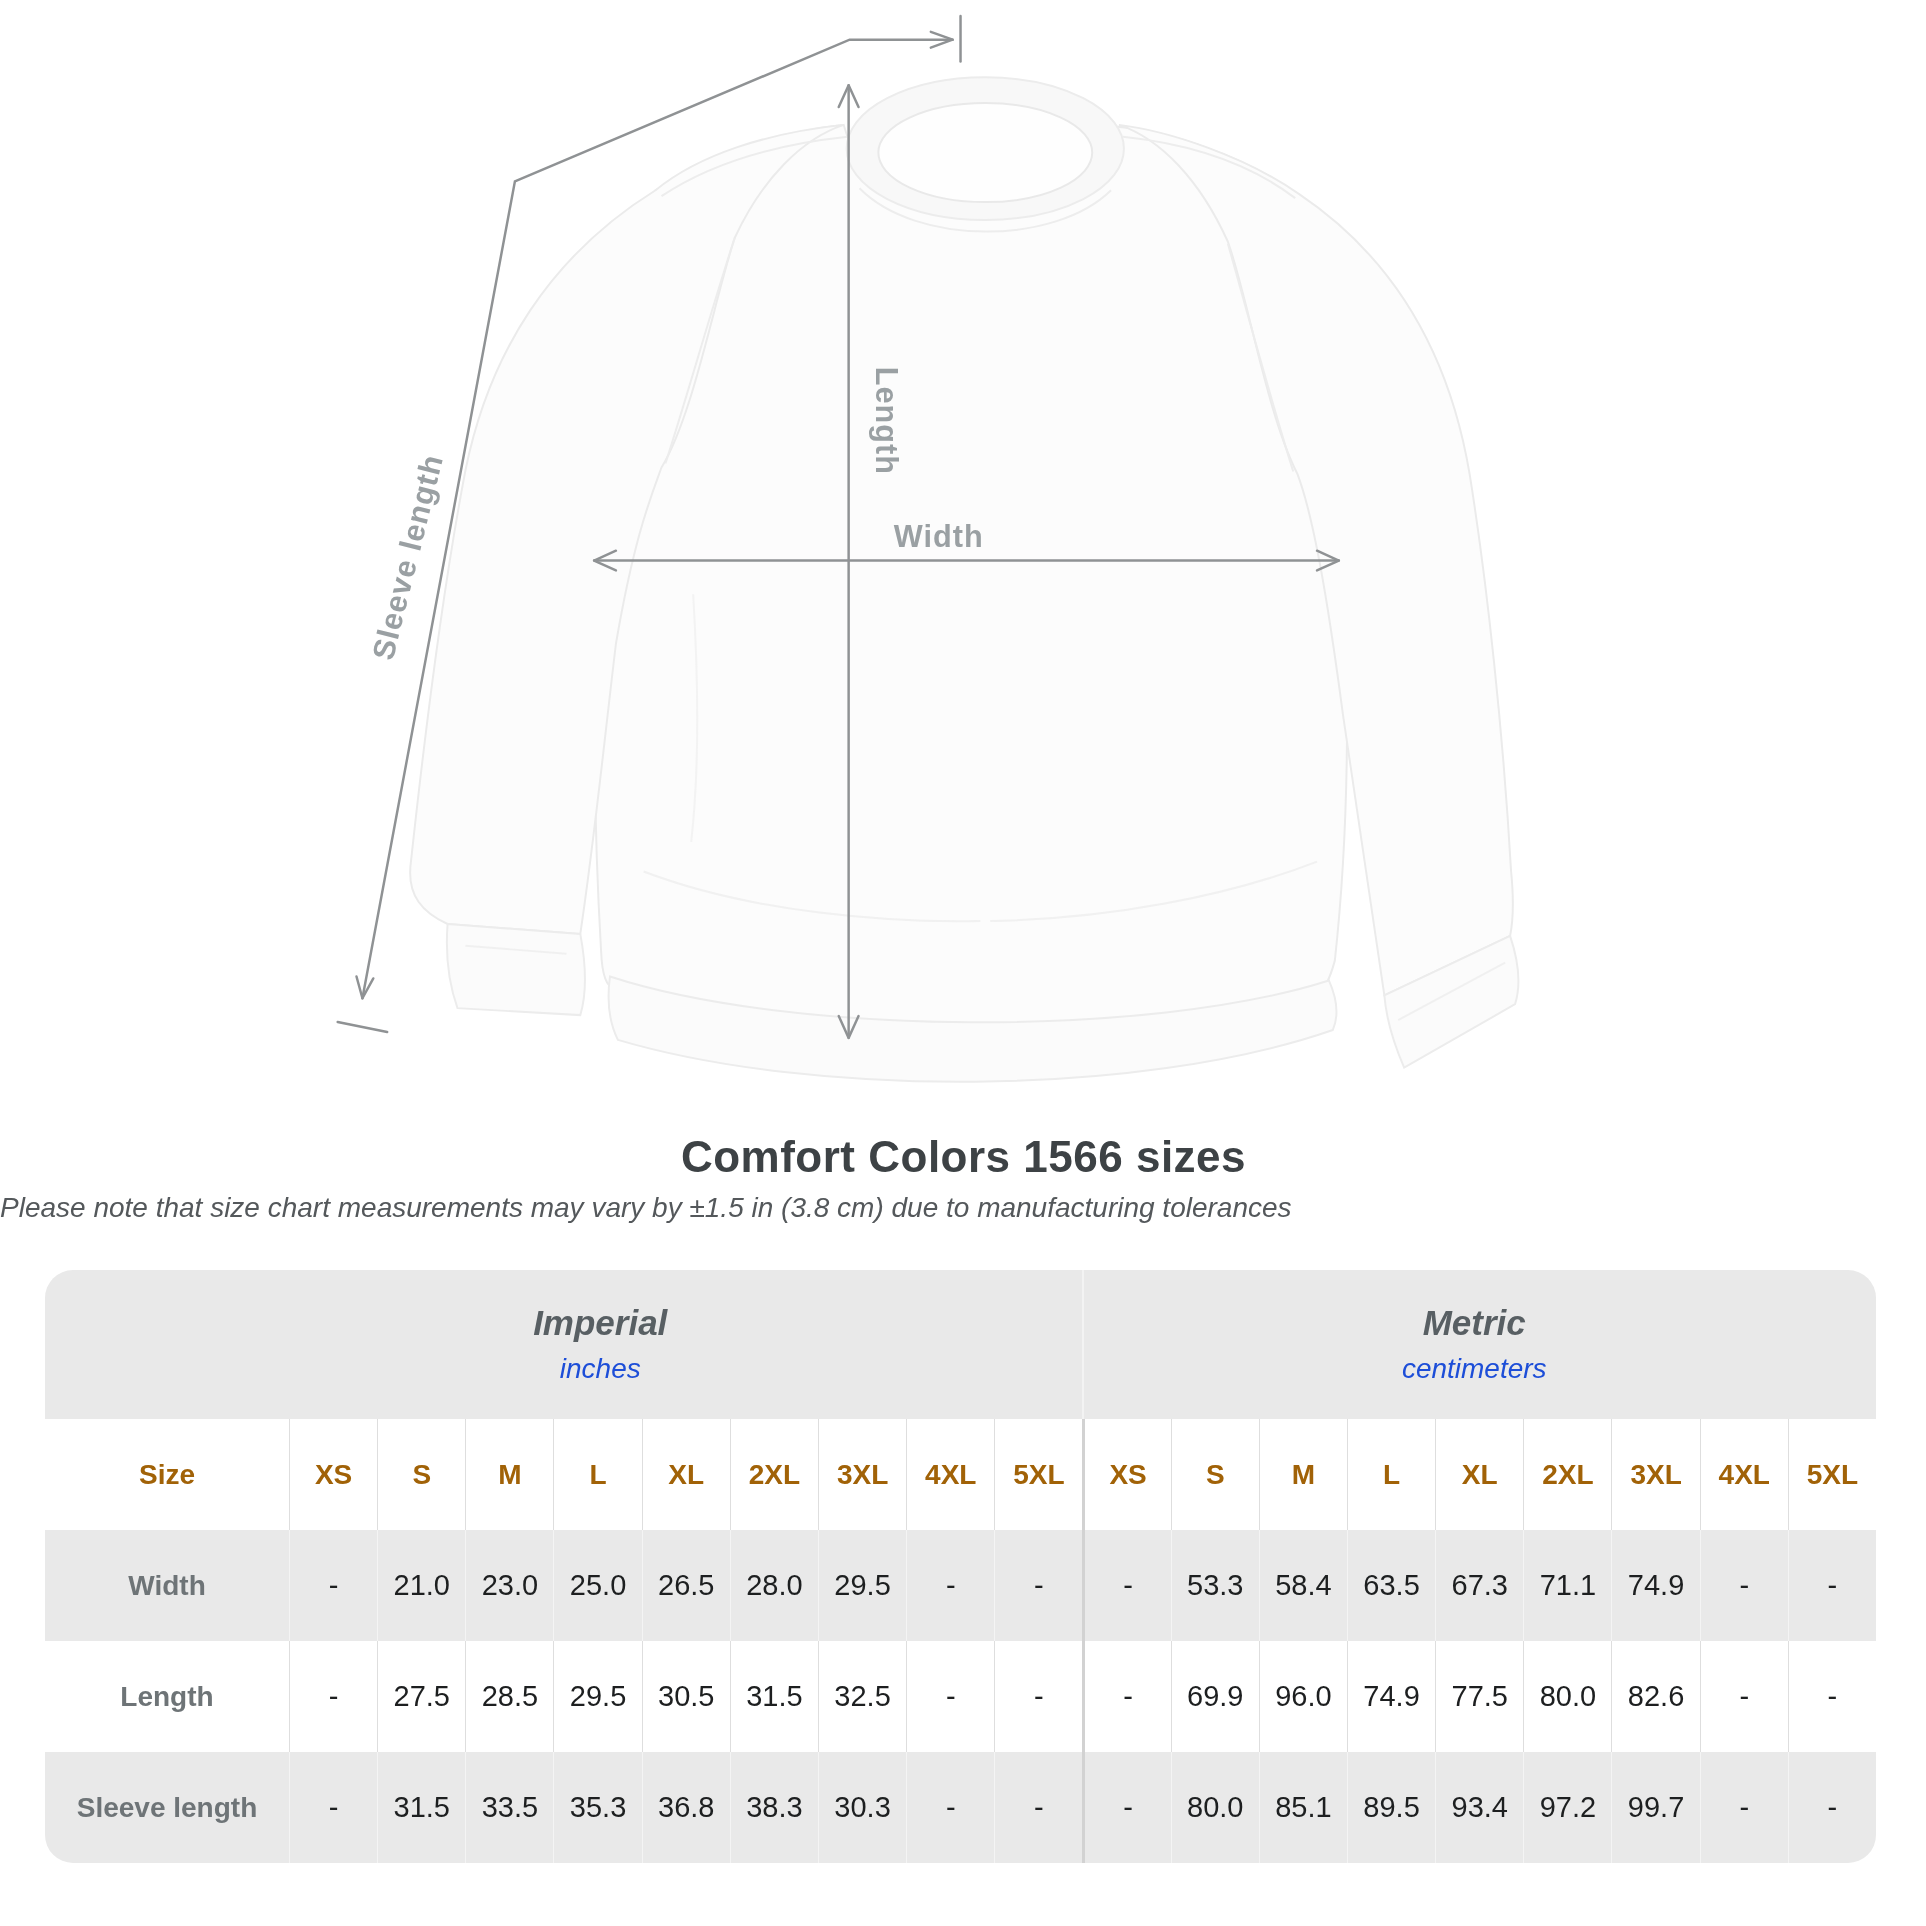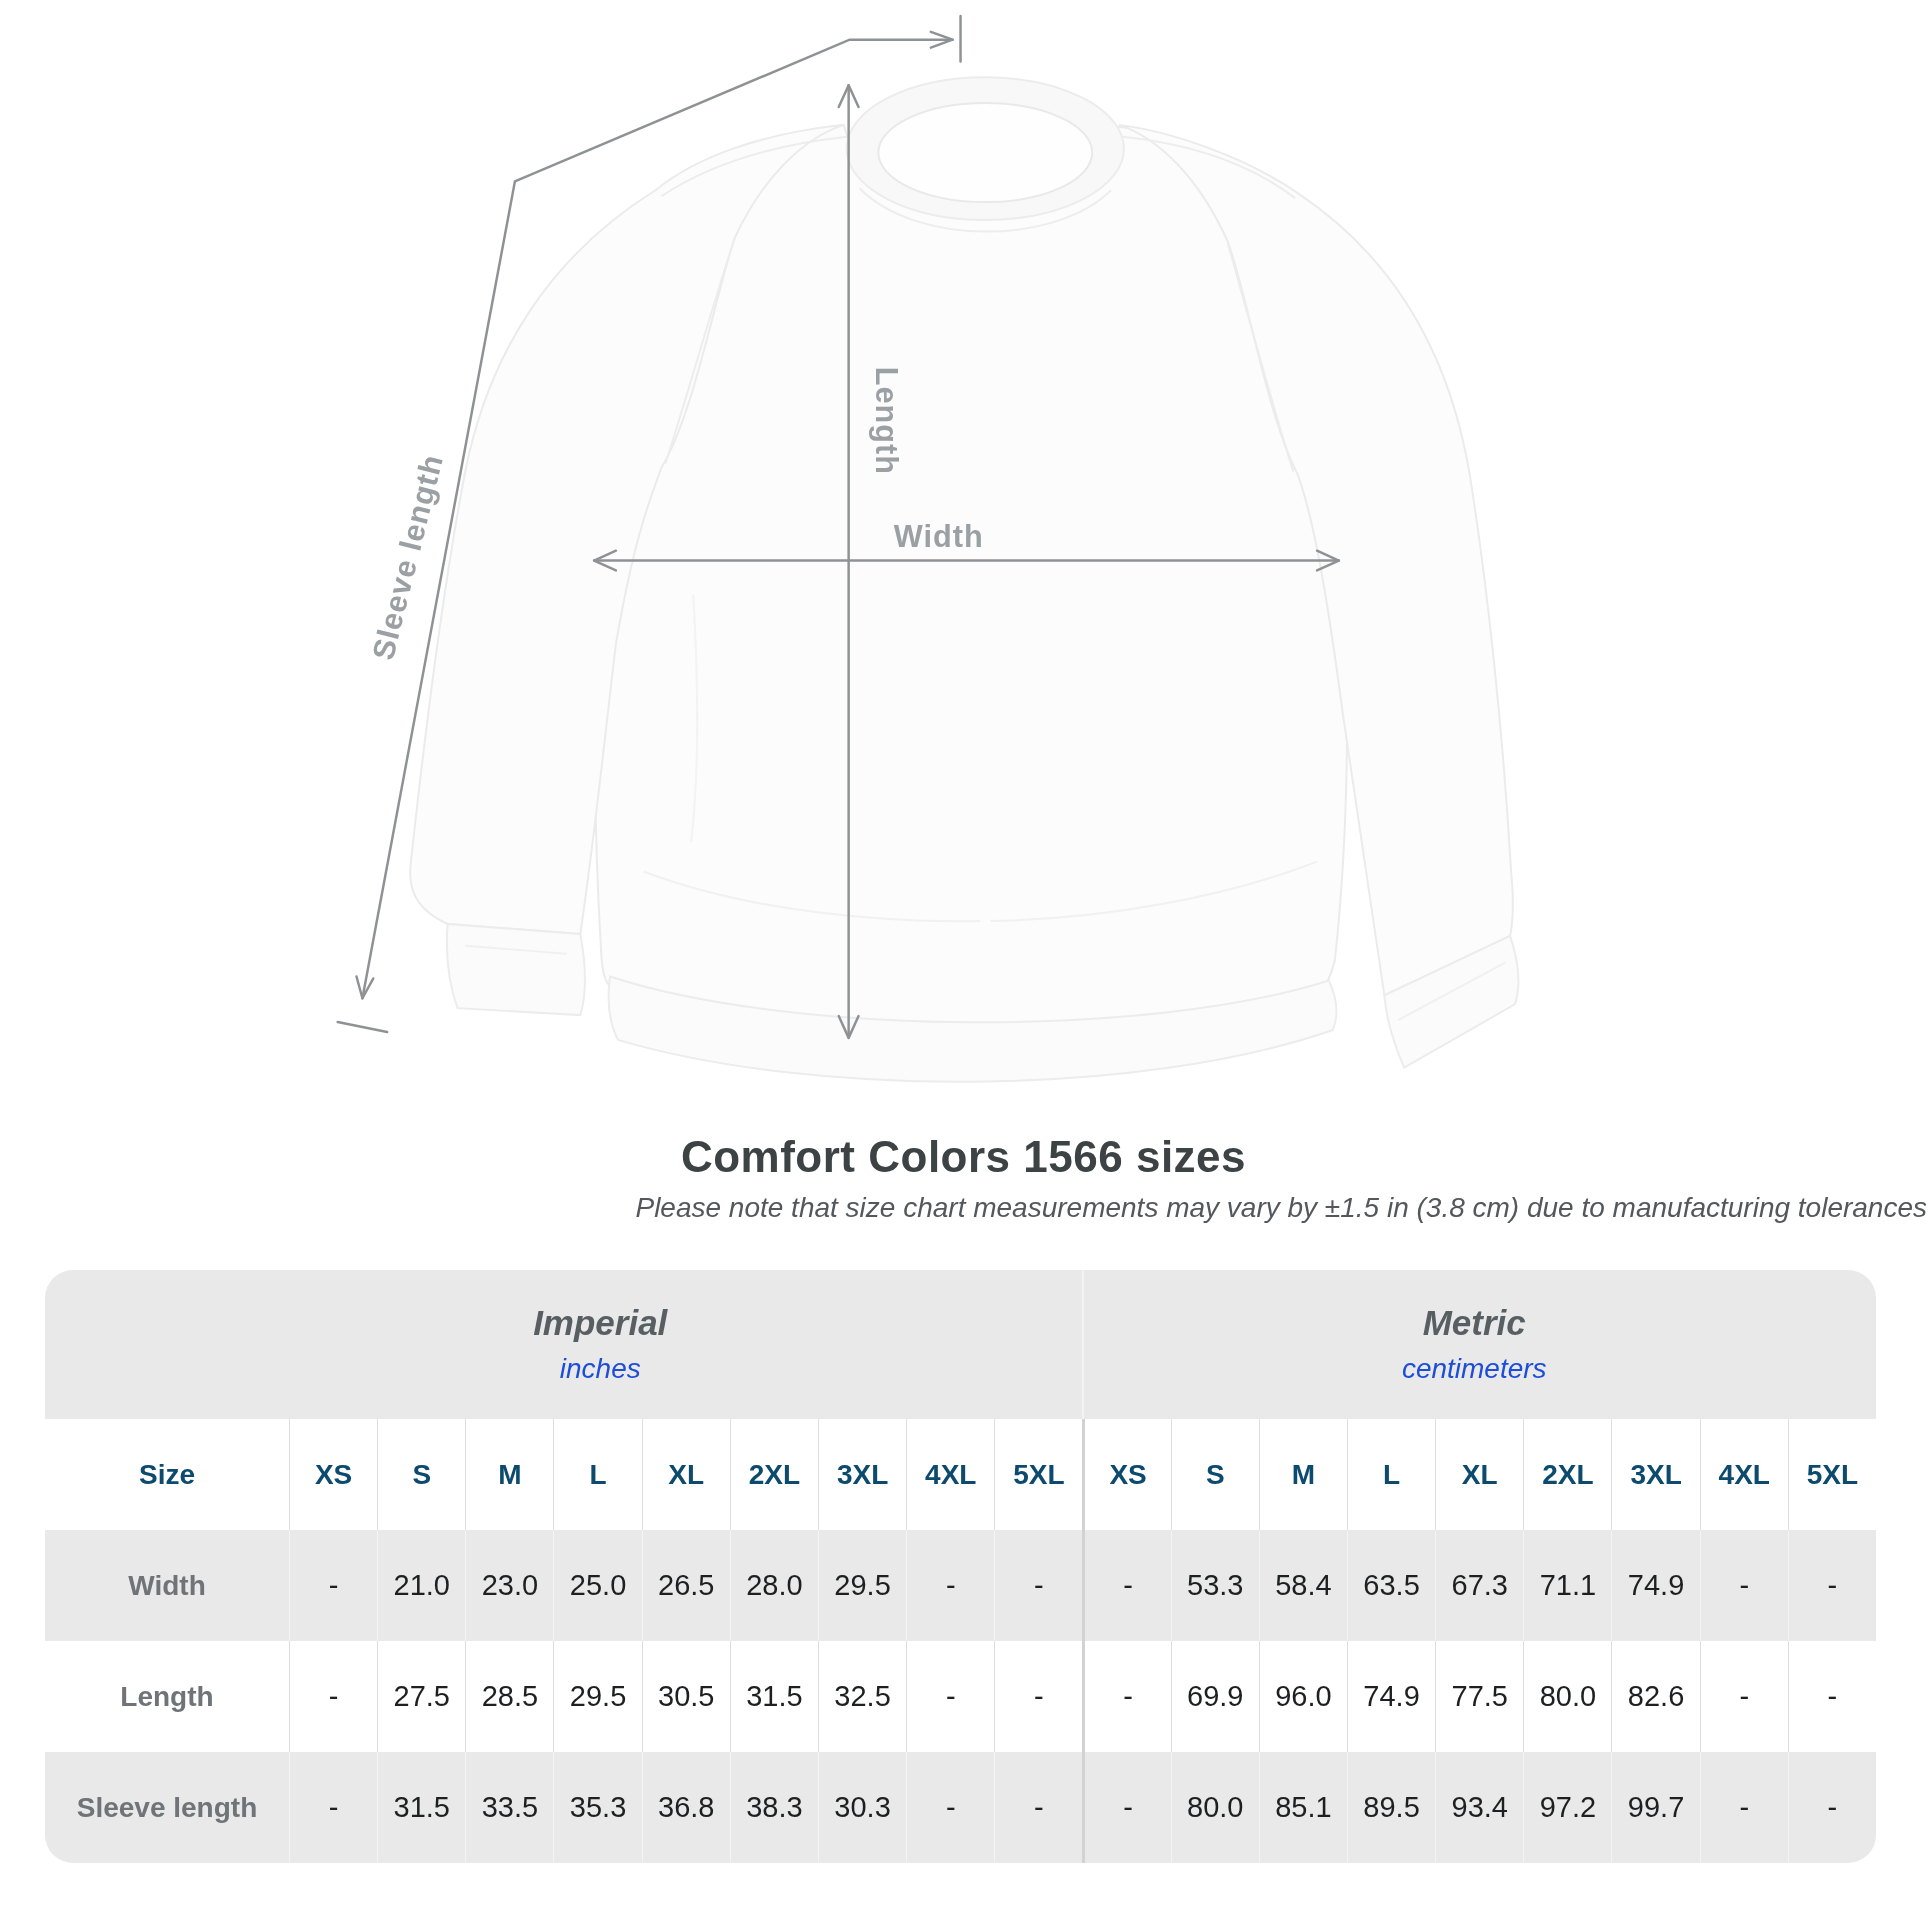--- a/index.html
+++ b/index.html
@@ -4,37 +4,37 @@
 <style>
   html,body{margin:0;padding:0;background:#ffffff;}
   body{width:1927px;height:1927px;position:relative;font-family:"Liberation Sans",sans-serif;overflow:hidden;}
 
   
   .diagram-wrap{position:absolute;left:0;top:0;width:1927px;height:1238px;}
 
   
   .title{position:absolute;left:0;top:1132px;width:1927px;text-align:center;
          font-size:44px;font-weight:bold;color:#3d4245;letter-spacing:0.5px;}
-  .subtitle{position:absolute;left:0;top:1192px;width:1927px;text-align:right;
+  .subtitle{position:absolute;left:0;top:1192px;width:1927px;text-align:left;
          font-size:28px;font-style:italic;color:#54585b;}
 
   
   .table-wrap{position:absolute;left:45px;top:1270px;width:1831px;border-radius:28px;overflow:hidden;}
   .size-table{display:grid;grid-template-columns:244px repeat(18,1fr);width:1831px;}
   .cell{display:flex;align-items:center;justify-content:center;box-sizing:border-box;height:111px;background:#ffffff;}
   .unit-cell{height:149px;background:#e9e9e9;display:flex;flex-direction:column;align-items:center;justify-content:center;box-sizing:border-box;}
   .unit-cell.imperial{grid-column:1 / 11;padding-left:73px;}
   .unit-cell.metric{grid-column:11 / 20;border-left:2px solid #f3f3f3;padding-right:12px;}
   .unit-label{font-size:35px;font-weight:bold;font-style:italic;color:#585f63;line-height:1.1;}
   .unit-sub{font-size:28px;font-style:italic;color:#1d4ed8;margin-top:10px;}
   .g{background:#e9e9e9;}
   .bl{border-left:1px solid #dedede;}
   .g.bl{border-left:1px solid #f4f4f4;}
   .sep{border-left:3px solid #d2d2d2 !important;}
-  .hdr{font-size:28px;font-weight:bold;color:#0c4a6e;}
+  .hdr{font-size:28px;font-weight:bold;color:#a16207;}
   .row-label{font-size:28px;font-weight:bold;color:#6e7477;}
   .val{font-size:29px;color:#1d1f20;}
 </style>
 </head>
 <body>
 
 <div class="diagram-wrap">
   <svg width="1927" height="1238" viewBox="0 0 1946 1250" xmlns="http://www.w3.org/2000/svg">
 
     <path d="M 662 192

